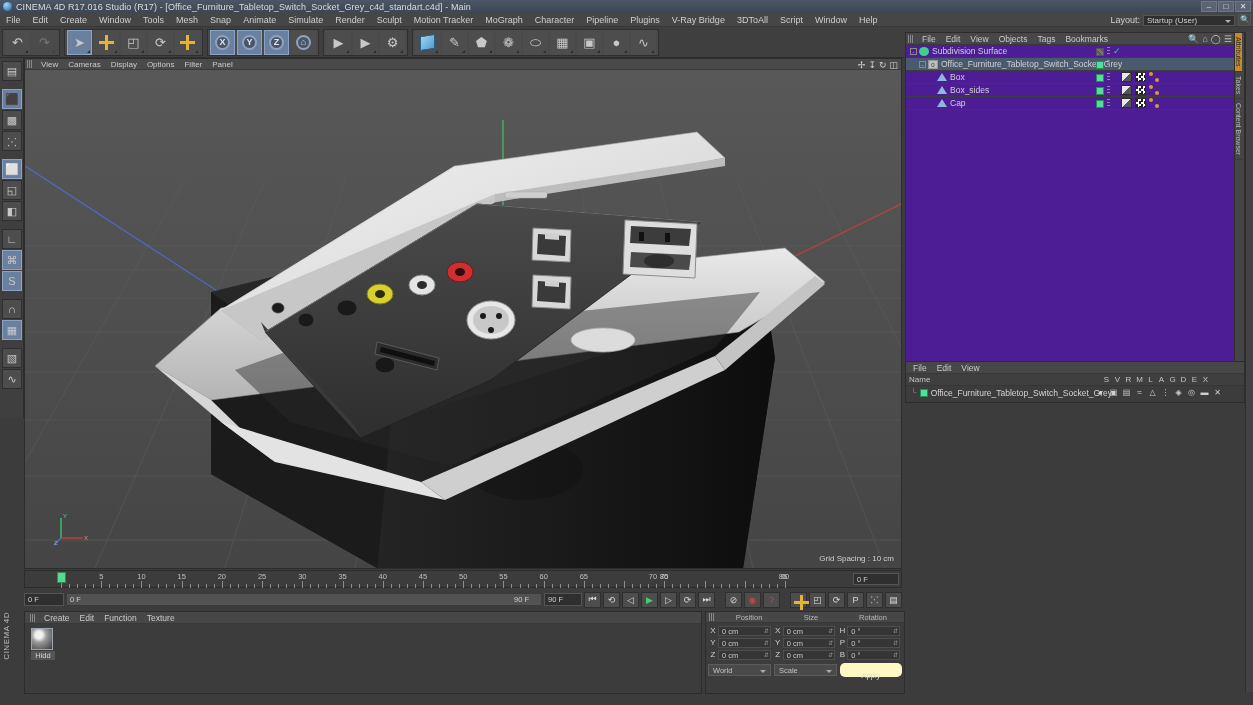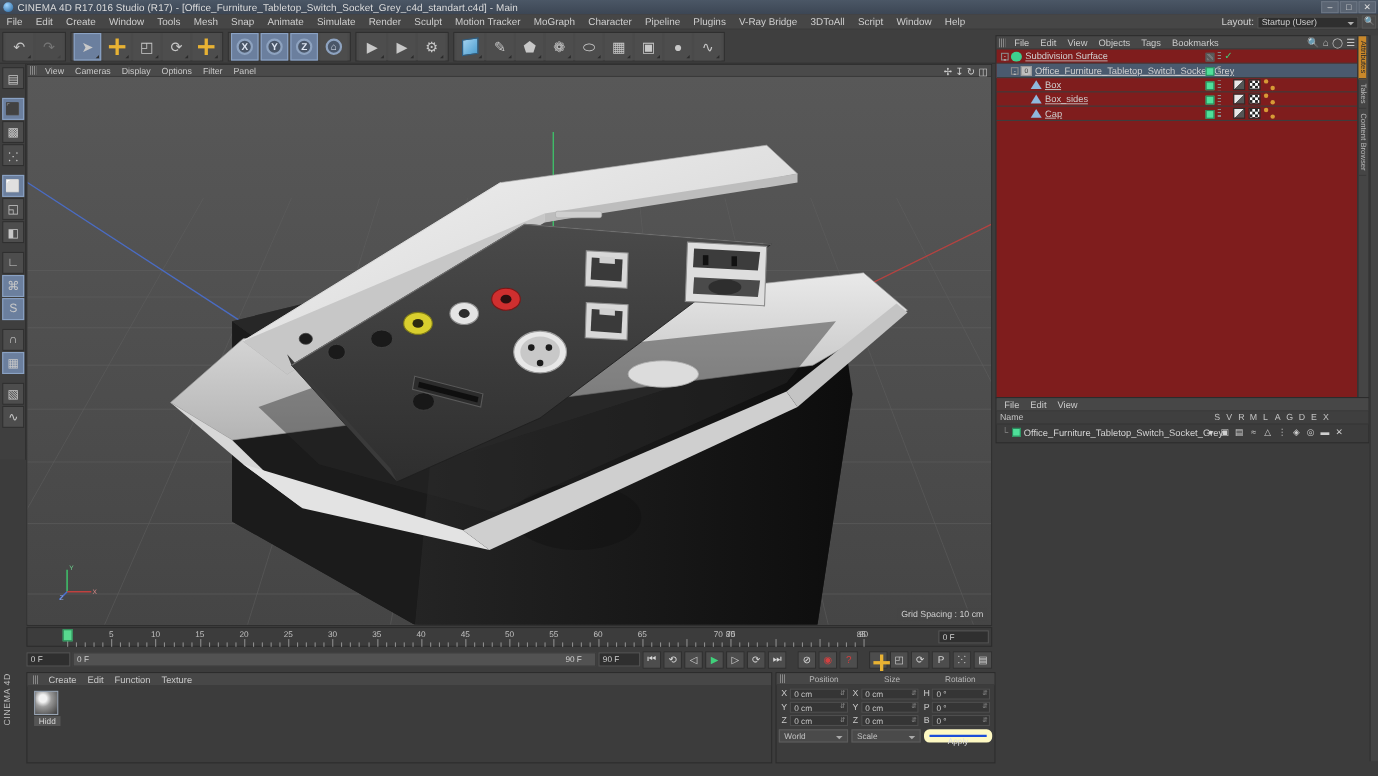--- a/index.html
+++ b/index.html
@@ -76,21 +76,21 @@
 
   
   .om { position:absolute; left:905px; top:32px; width:340px; height:330px;
     background:#3c3c3c; border:1px solid #2c2c2c; }
   .om-menu { height:12px; background:#474747; display:flex; align-items:center; padding-left:2px;
     border-bottom:1px solid #383838; position:relative; }
   .om-menu .grip { width:6px; height:8px; margin-right:3px;
     background:repeating-linear-gradient(90deg,#888 0 1px,transparent 1px 2px); }
   .om-mi { padding:0 5px; font-size:8.5px; color:#cacaca; line-height:12px; }
   .om-tools { position:absolute; right:12px; top:1px; display:flex; gap:3px; font-size:9px; color:#c8c8c8; }
-  .om-body { position:absolute; left:0; top:12px; right:10px; bottom:0; background:#7f1d1d;text-decoration:underline; }
+  .om-body { position:absolute; left:0; top:12px; right:10px; bottom:0; background:#4c1d95; }
   .om-row { position:relative; height:13px; display:flex; align-items:center; font-size:8.5px;
     color:#d0d0d0; border-bottom:1px solid #3d3d3d; }
   .om-row.sel { background:#4a5a6e; }
   .tgl { width:7px; height:7px; border:1px solid #8a8a8a; color:#ccc; font-size:6px;
     line-height:6px; text-align:center; margin-right:2px; flex:0 0 auto; }
   .oicon { width:10px; height:9px; margin-right:3px; flex:0 0 auto; display:inline-block; }
   .ic-sds { background:#3fcf8e; border-radius:50%; }
   .ic-null { background:#bdbdbd; color:#333; font-size:6px; text-align:center; line-height:9px;
     border:1px solid #999; }
   .ic-poly { width:0; height:0; border-left:5px solid transparent; border-right:5px solid transparent;
@@ -181,21 +181,21 @@
   .cm-cell { display:flex; align-items:center; flex:1; }
   .cm-lbl { width:10px; font-size:8px; color:#cdcdcd; text-align:center; flex:0 0 auto; }
   .cm-in { flex:1; height:10px; background:#353535; border:1px solid #4e4e4e; font-size:7.5px;
     color:#c8c8c8; padding-left:3px; line-height:9px; position:relative; margin-right:2px; }
   .cm-in:after { content:"\21F5"; position:absolute; right:1px; top:0; font-size:6px; color:#909090; }
   .cm-foot { display:flex; gap:3px; padding:2px; align-items:center; }
   .cm-sel { flex:1; height:12px; background:#4a4a4a; border:1px solid #5c5c5c; font-size:7.5px;
     color:#c2c2c2; padding-left:4px; line-height:11px; position:relative; }
   .cm-sel:after { content:""; position:absolute; right:4px; top:5px;
     border-left:3px solid transparent; border-right:3px solid transparent; border-top:3px solid #aaa; }
-  .cm-apply { width:62px; height:12px; background:#1d4ed8; border:5px solid #fef9c3;
+  .cm-apply { width:62px; height:12px; background:#1d4ed8; border:7px solid #fef9c3;
     font-size:7.5px; color:#e0e0e0; text-align:center; line-height:11px; border-radius:5px; }
 
   
   .lt { position:absolute; left:0; top:58px; width:24px; height:360px; background:#3f3f3f;
     border-right:1px solid #2c2c2c; padding-top:2px; }
   .lt-b { width:20px; height:20px; margin:1px 2px; background:#4d4d4d; border:1px solid #2f2f2f;
     display:flex; align-items:center; justify-content:center; position:relative; font-size:11px; }
   .lt-b.sel { background:#6b7f9e; border-color:#8aa2c4; }
   .lt-gap { height:6px; }
   .brand { position:absolute; left:2px; top:612px; width:14px; }

